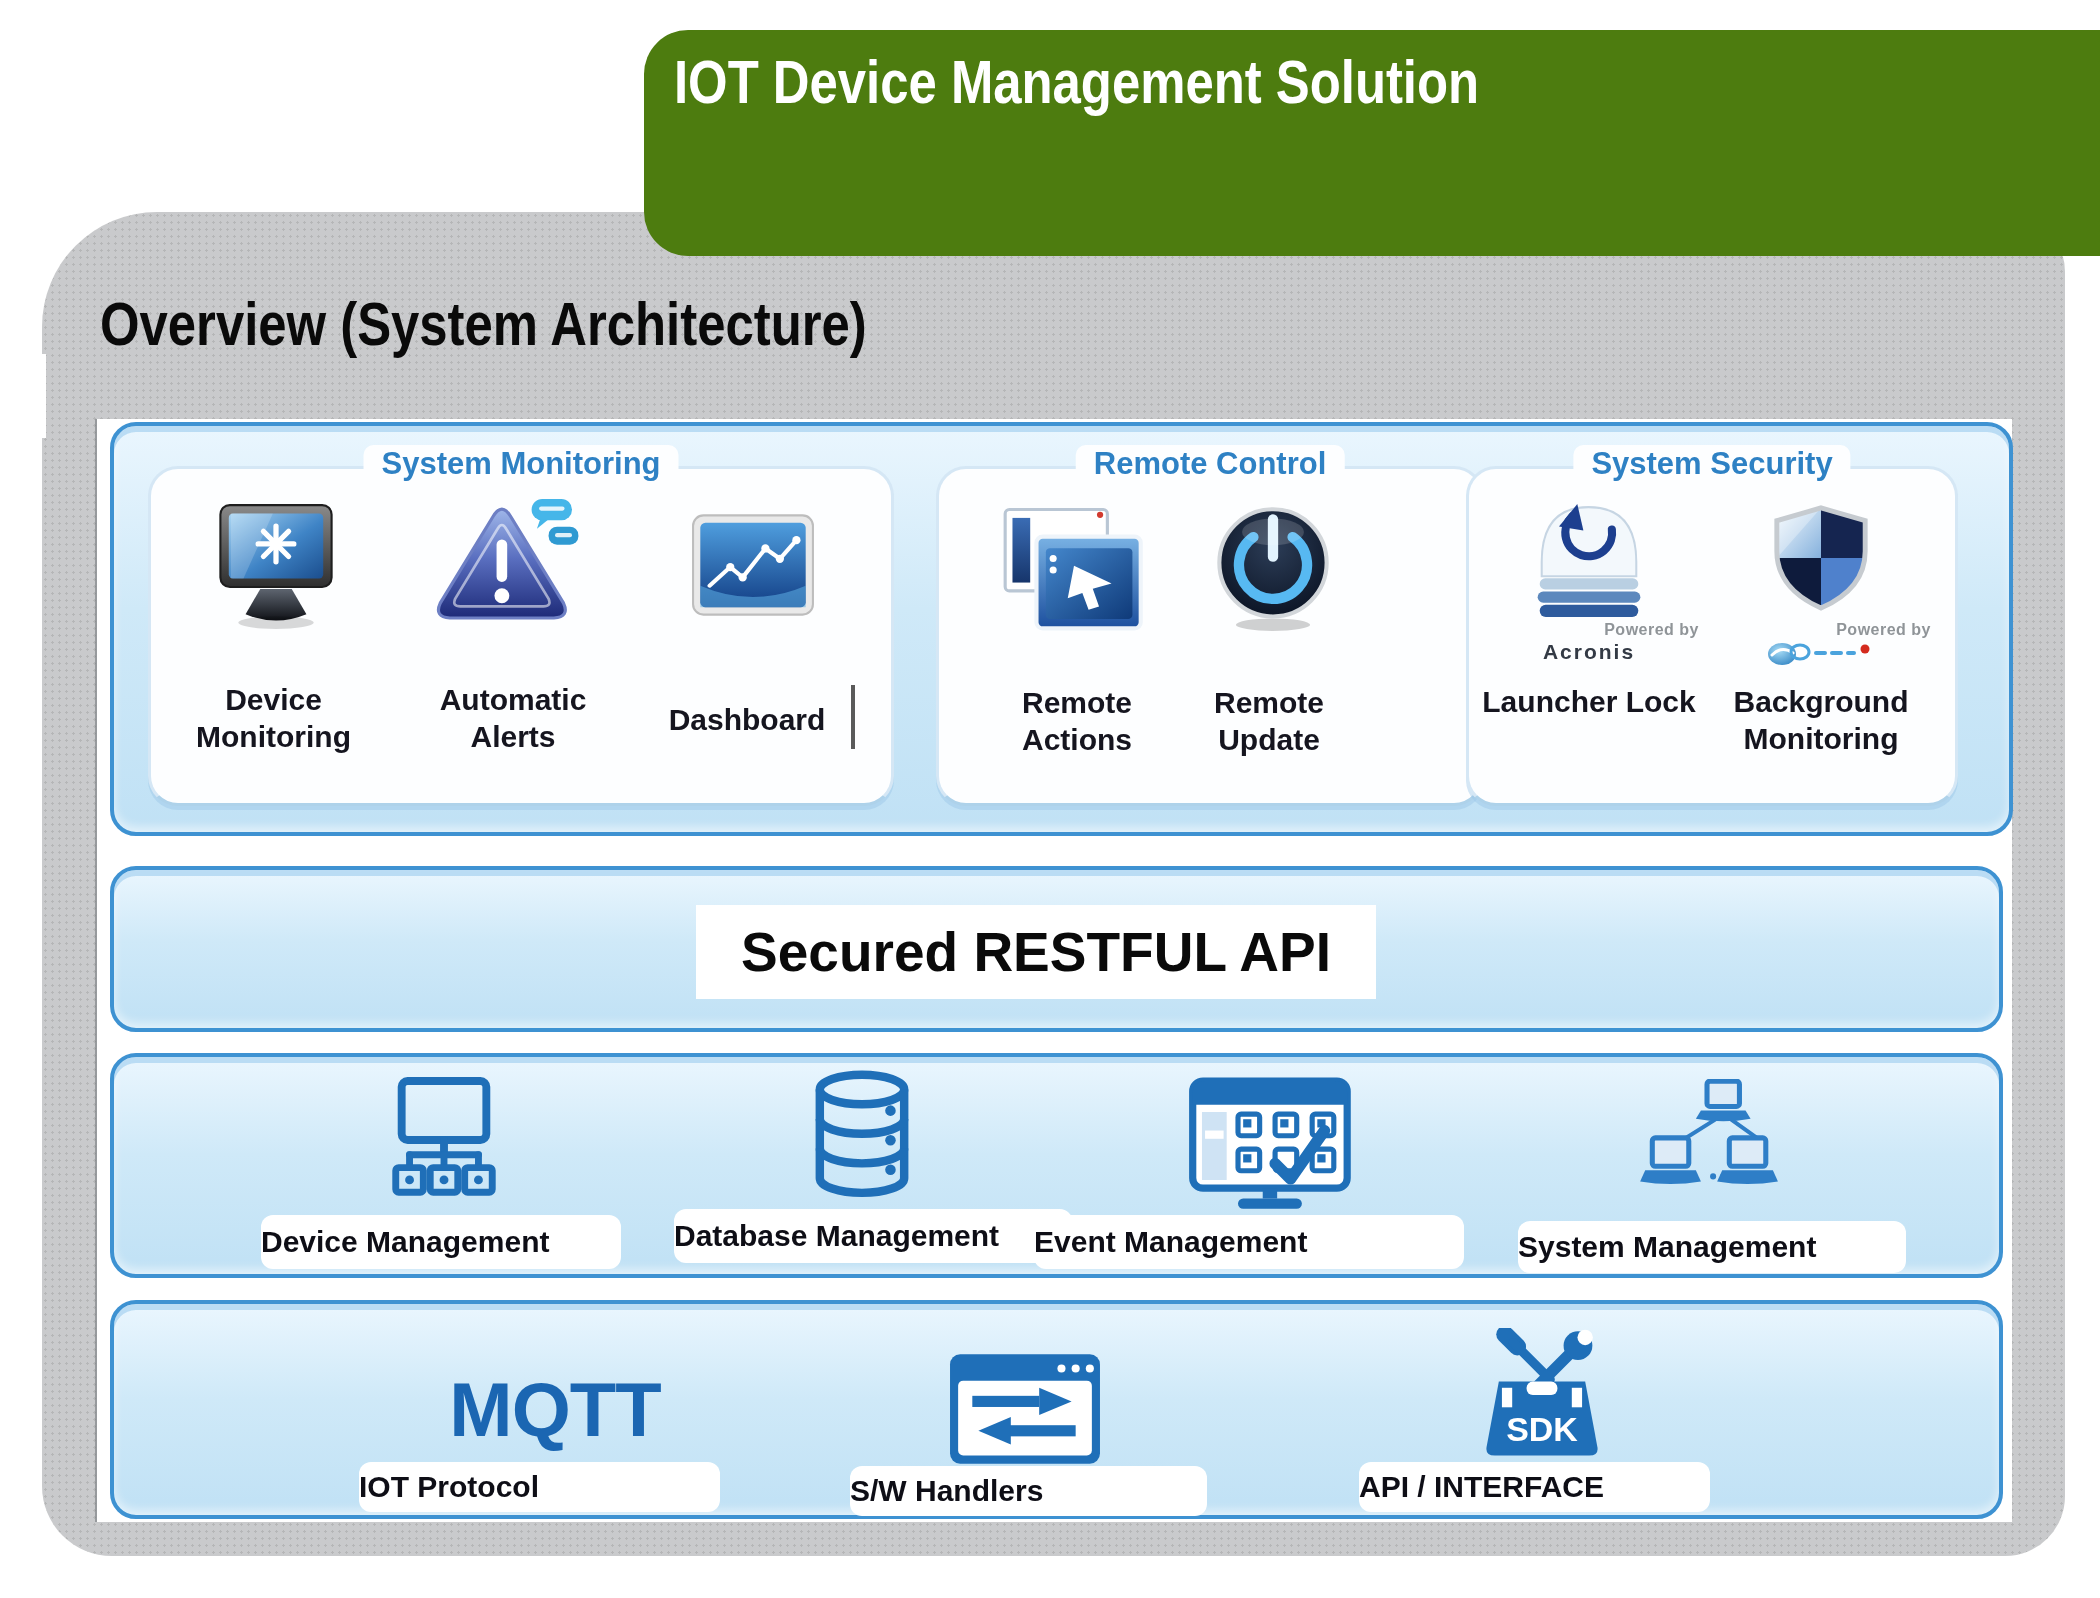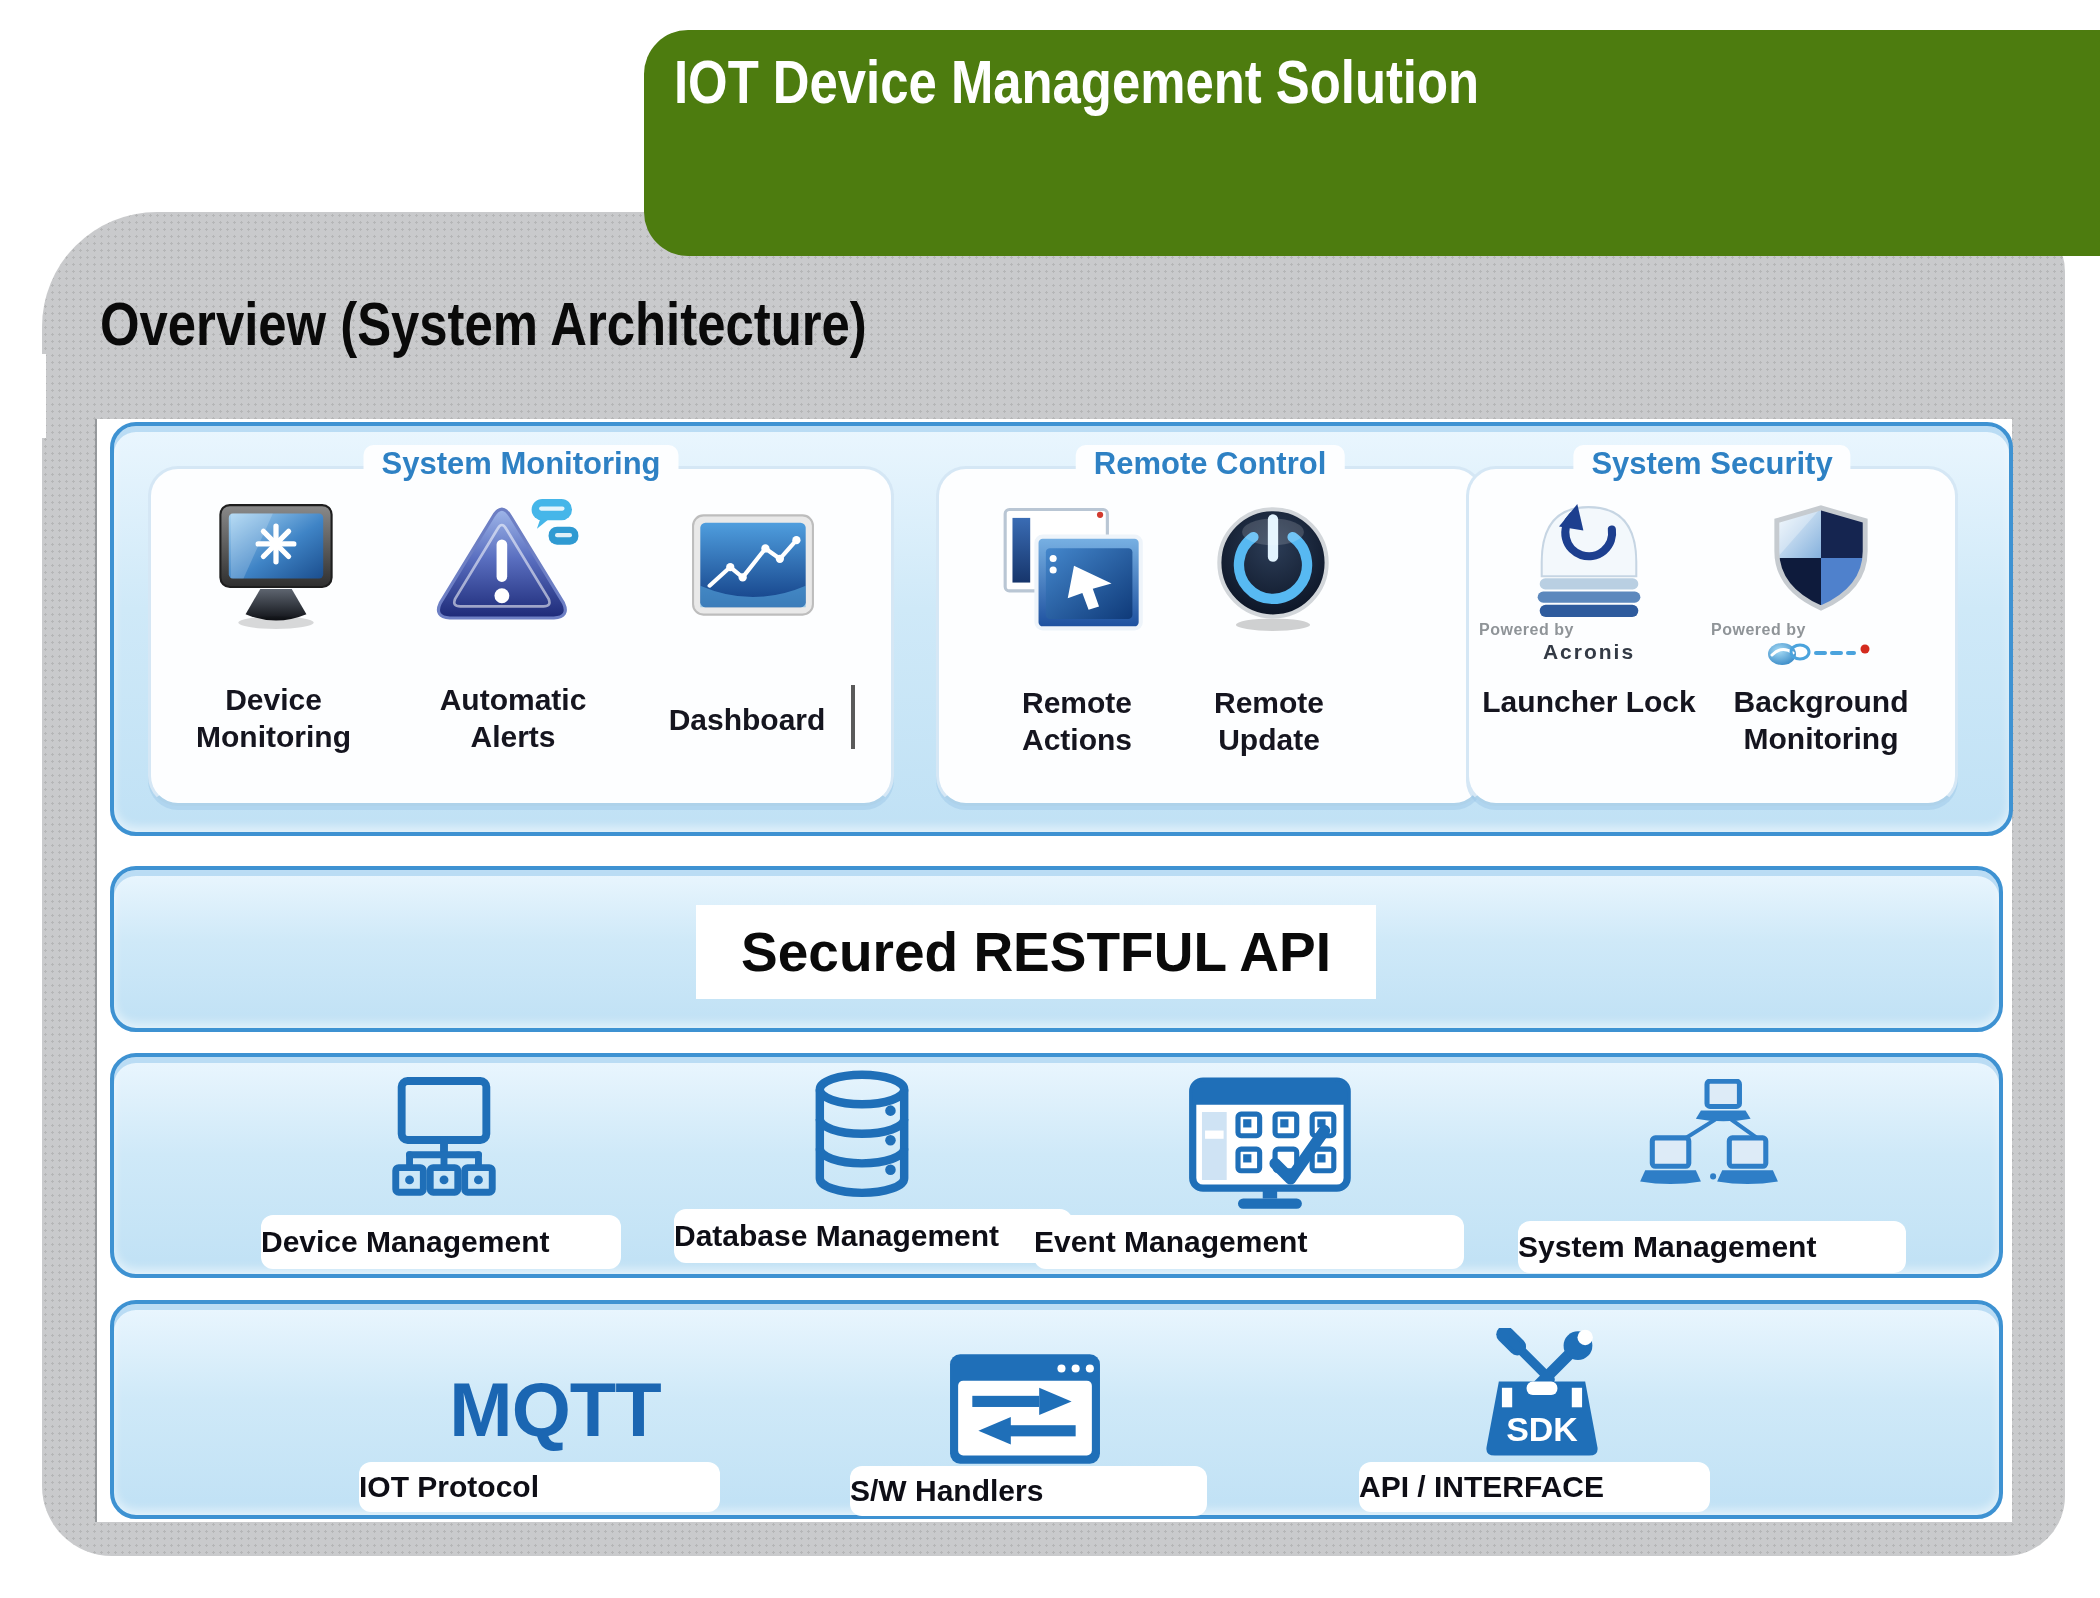--- a/index.html
+++ b/index.html
@@ -42,21 +42,21 @@
          box-shadow:0 4px 0 rgba(150,195,230,.4);}
   .panel-a{left:34px;width:740px;}
   .panel-b{left:822px;width:542px;}
   .panel-c{left:1352px;width:486px;}
   .panel-header{position:absolute;top:-24px;left:50%;transform:translateX(-50%);
          background:#fdfeff;padding:1px 18px 2px;font-size:31px;font-weight:bold;color:#2e81c4;
          white-space:nowrap;border-radius:10px;}
 
   .svc-label{position:absolute;font-size:30px;font-weight:bold;color:#15151f;
          text-align:center;line-height:37px;}
-  .powered{position:absolute;font-size:16px;font-weight:bold;color:#8f9498;text-align:left;
+  .powered{position:absolute;font-size:16px;font-weight:bold;color:#8f9498;text-align:right;
          letter-spacing:.5px;}
   .vendor{position:absolute;font-size:21px;font-weight:800;color:#333a45;text-align:center;
          letter-spacing:2px;}
   .cursor-mark{position:absolute;left:700px;top:216px;width:4px;height:64px;background:#5a5a5a;}
 
   
   .api-box{position:absolute;left:582px;top:35px;width:680px;height:94px;background:#ffffff;
          text-align:center;line-height:94px;font-size:55px;font-weight:bold;color:#0a0a0a;}
 
   

